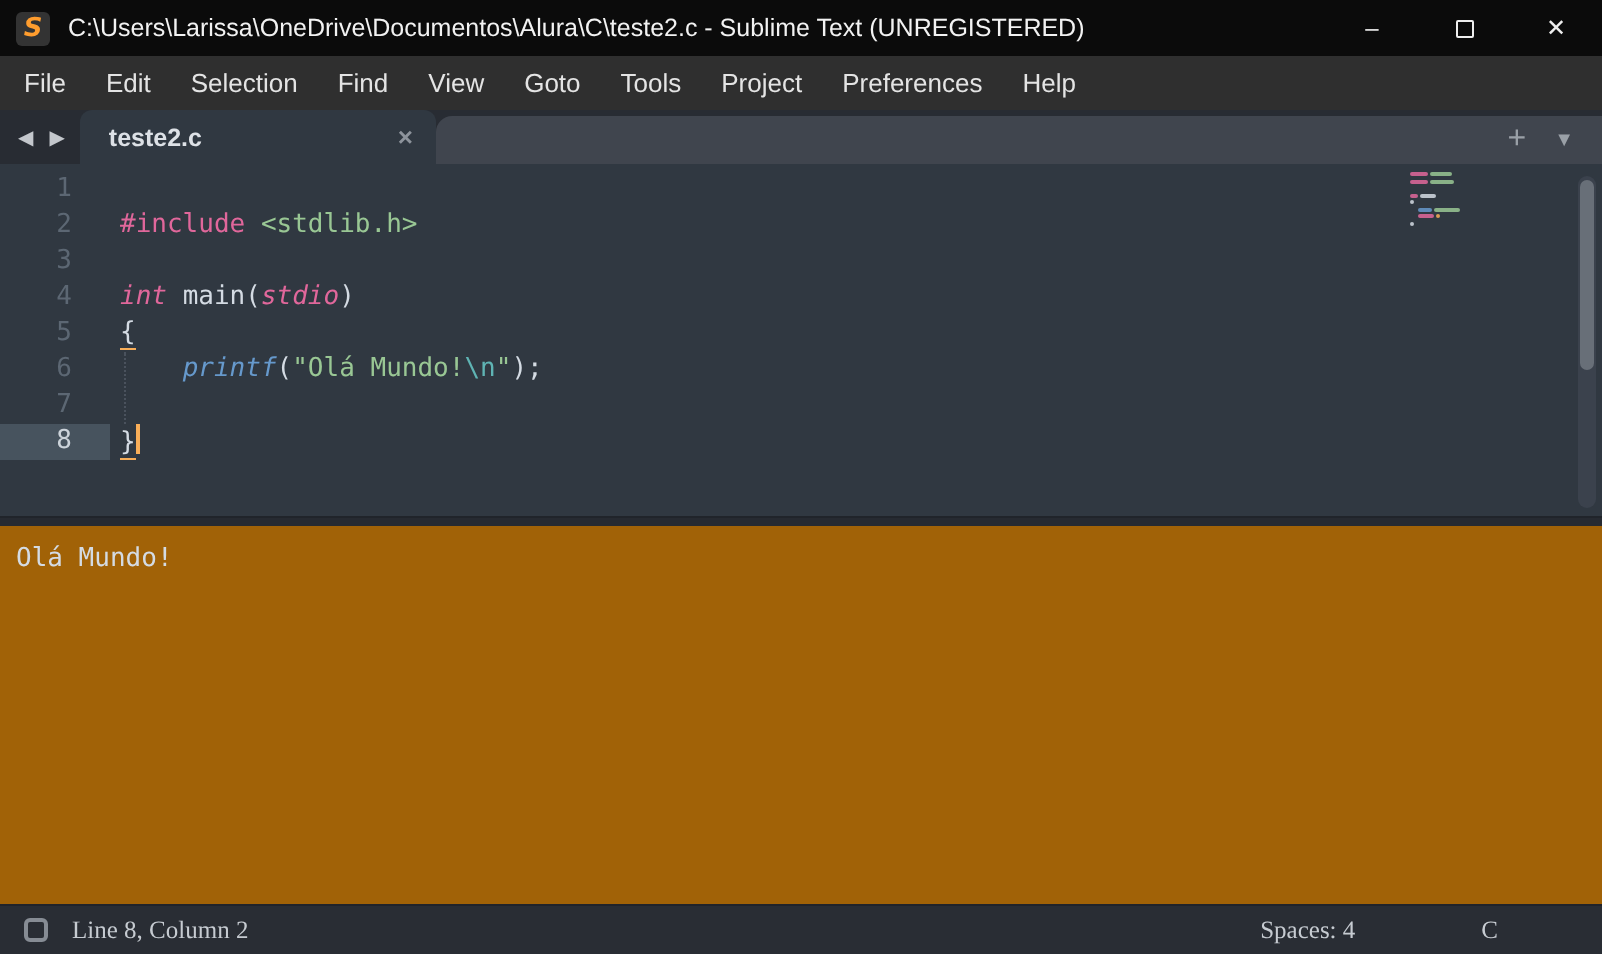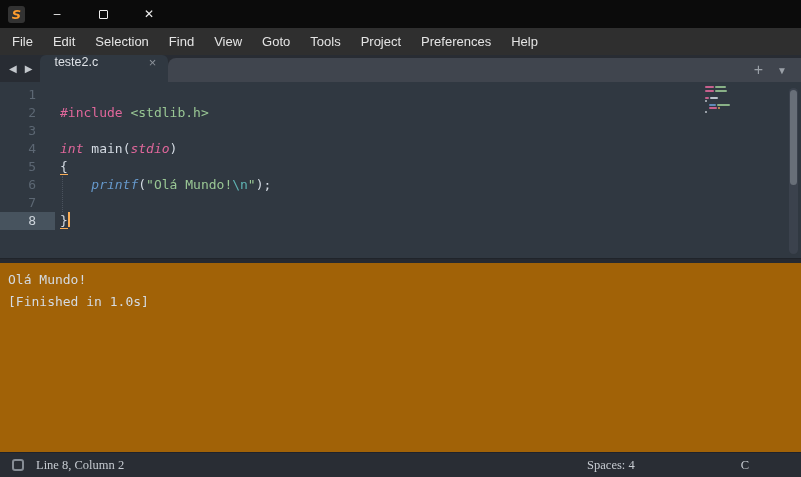--- a/index.html
+++ b/index.html
@@ -29,23 +29,23 @@
   .menubar {
     height:27px; background:#2f2f2f; display:flex; align-items:center;
     color:#e4e4e4; font-size:13px; padding-left:2px;
   }
   .menu-item { padding:4px 10px; white-space:nowrap; }
   
   .tabbar { height:27px; background:#282c33; display:flex; align-items:stretch; position:relative; }
   .nav-arrows { display:flex; align-items:center; padding:0 6px 0 7px; gap:4px; color:#c3c7cc; font-size:10px; }
   .nav-arrow { padding:2px; }
   .tab {
-    width:128px; background:#303841; border-radius:6px 6px 0 0;
-    display:flex; padding:0 10px 0 14px;
-    color:#dde1e6; font-size:12.5px;
+    width:178px; background:#303841; border-radius:6px 6px 0 0;
+    display:flex; align-items:center; padding:0 10px 0 14px;
+    color:#dde1e6; font-size:12.5px;font-weight:bold;
   }
   .tab-label { flex:1; }
   .tab-close { color:#8d939b; font-size:13px; padding:0 2px; }
   .tab-fill {
     flex:1; background:#40454e; border-radius:8px 0 0 0; margin-top:3px;
     display:flex; align-items:center; justify-content:flex-end; gap:14px;
     padding-right:14px; color:#9aa0a7; font-size:13px;
   }
   .newtab-btn { font-size:16px; line-height:1; color:#9aa0a7; }
   .overflow-btn { font-size:10px; color:#9aa0a7; }
@@ -82,28 +82,29 @@
   }
   .output-line { white-space:pre; }
   
   .statusbar {
     position:absolute; left:0; right:0; bottom:0; height:25px;
     background:#292d34; border-top:1px solid #20232a;
     display:flex; align-items:center; font-size:12.5px; color:#c6cbd1;font-family:Liberation Serif, serif;
   }
   .vintage-icon { width:12px; height:12px; border:2px solid #868c94; border-radius:3px; margin:0 12px 0 12px; }
   .status-left { flex:1; }
-  .status-spaces { margin-right:106px; }
+  .status-spaces { margin-right:63px; }
   .status-syntax { margin-right:52px; }
 </style>
 </head>
 <body>
 
 <div class="titlebar">
   <div class="app-icon">S</div>
+  <div class="title-text">C:\Users\Larissa\OneDrive\Documentos\Alura\C\teste2.c - Sublime Text (UNREGISTERED)</div>
   <div class="win-controls">
     <div class="win-btn">
       <span>–</span>
     </div>
     <div class="win-btn">
       <span class="max-glyph"></span>
     </div>
     <div class="win-btn">
       <span>✕</span>
     </div>
@@ -180,21 +181,20 @@
       </div>
     </div>
   <div class="scroll-track">
     <div class="scroll-thumb"></div>
   </div>
 </div>
 
 <div class="output-divider"></div>
 <div class="output" id="output">
     <div class="output-line">Olá Mundo!</div>
-    <div class="output-line">[Finished in 1.0s]</div>
   </div>
 
 <div class="statusbar">
   <span class="vintage-icon"></span>
   <span class="status-left">Line 8, Column 2</span>
   <span class="status-spaces">Spaces: 4</span>
   <span class="status-syntax">C</span>
 </div>
 
 </body></html>

